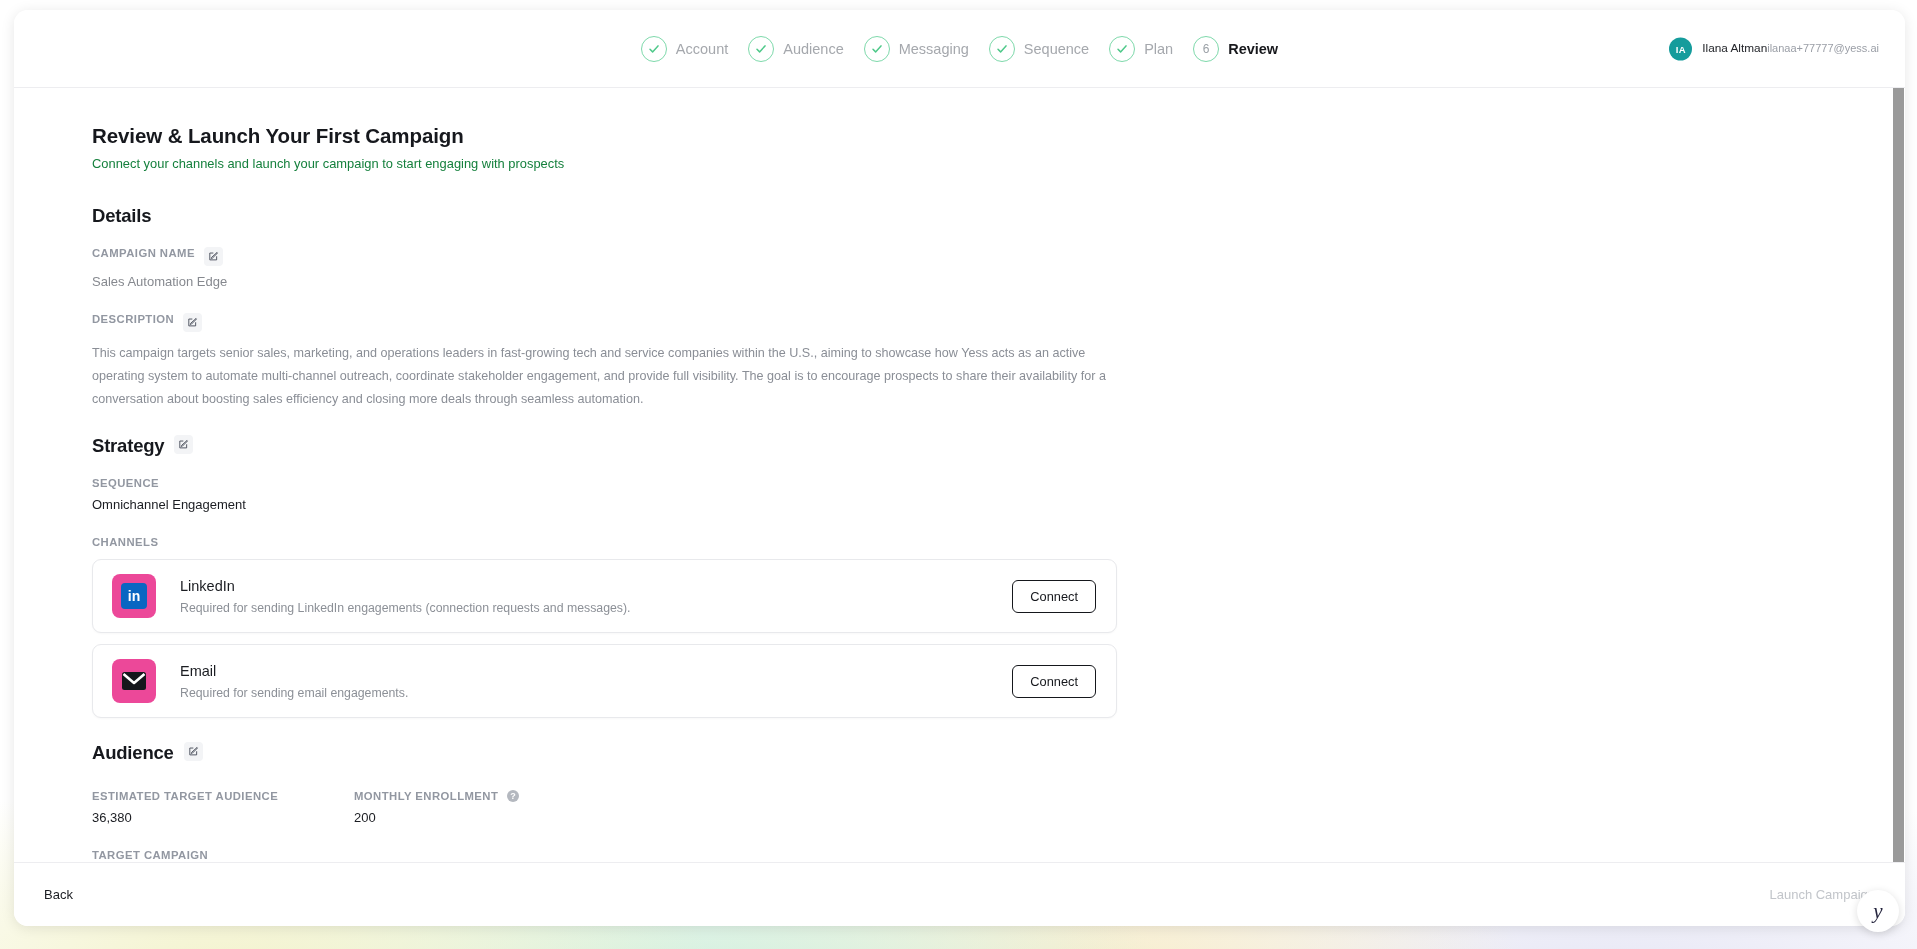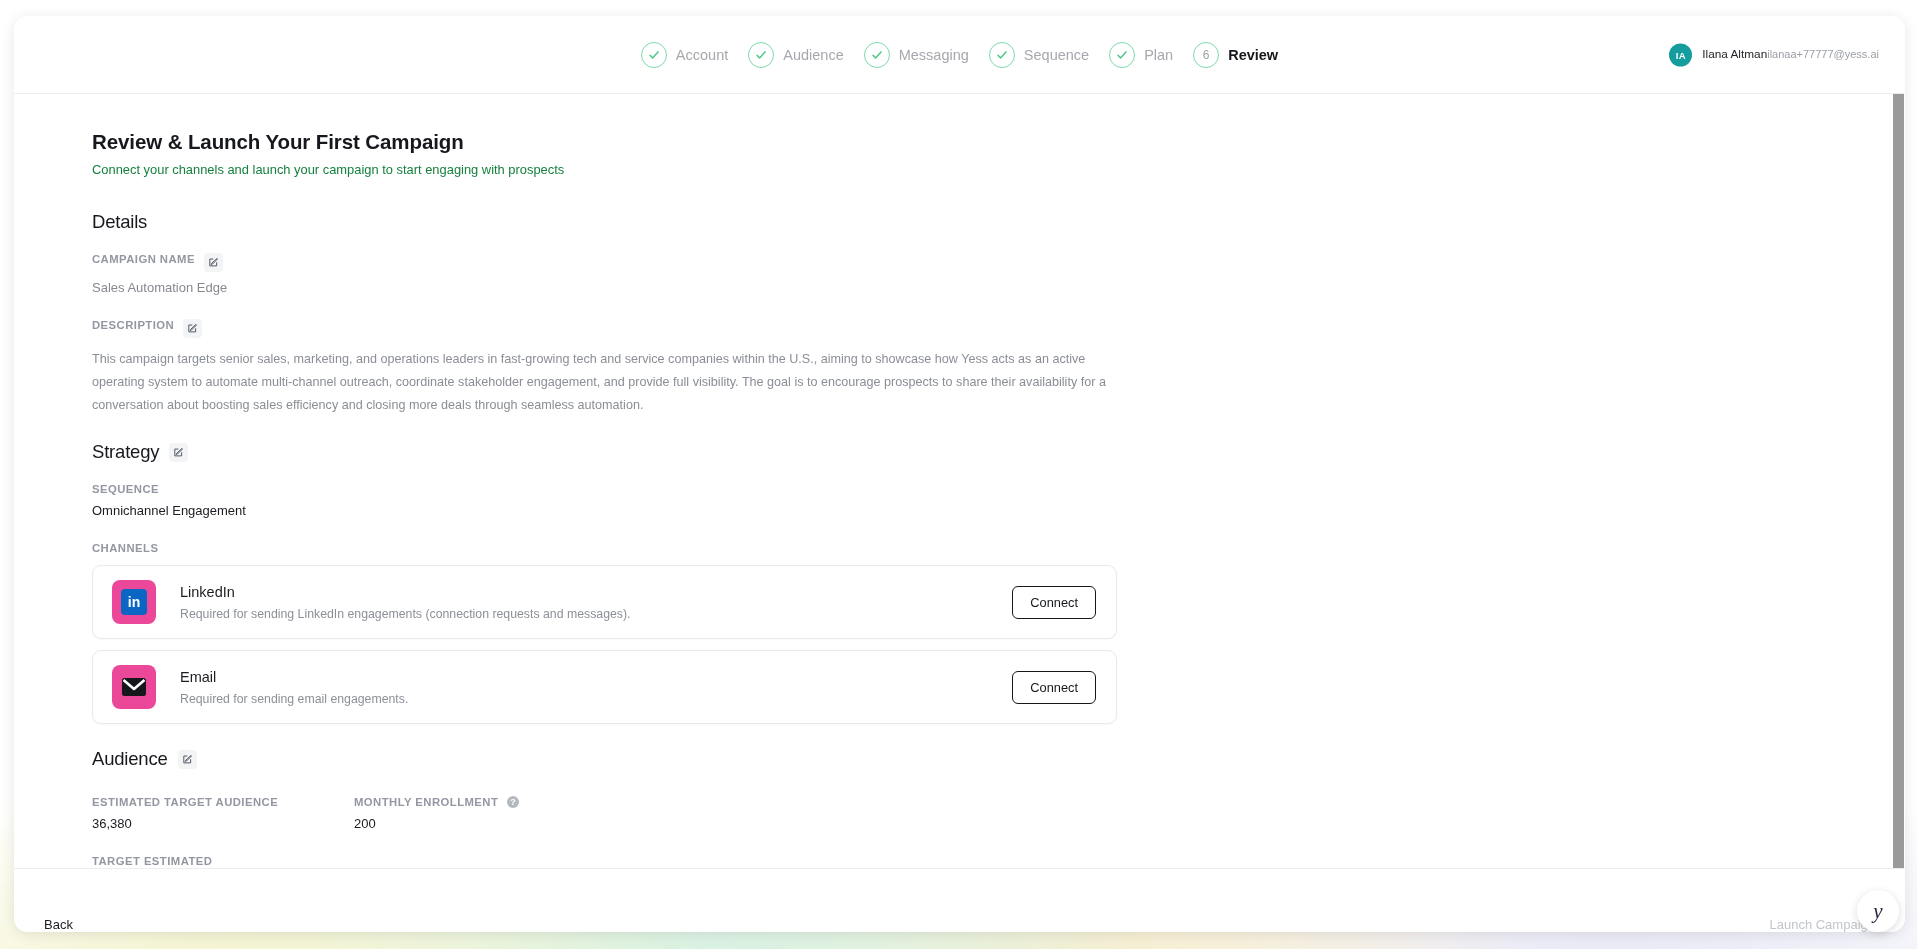--- a/index.html
+++ b/index.html
@@ -9,21 +9,21 @@
     background:
       radial-gradient(ellipse 700px 300px at 12% 104%, #f2f2c9 0%, rgba(242,242,201,0) 70%),
       radial-gradient(ellipse 700px 320px at 36% 107%, #c9ecd6 0%, rgba(201,236,214,0) 70%),
       radial-gradient(ellipse 600px 280px at 58% 104%, #f7ecc8 0%, rgba(247,236,200,0) 70%),
       radial-gradient(ellipse 800px 320px at 84% 106%, #e4e4f4 0%, rgba(228,228,244,0) 72%),
       #ffffff;
   }
 
   
   .app-shell{
-    position:absolute; left:14px; top:16px;
+    position:absolute; left:14px; top:10px;
     width:1891px; height:916px;
     background:#ffffff;
     border-radius:14px;
     box-shadow:0 2px 14px rgba(0,0,0,.10);
     overflow:hidden;
   }
 
   
   .header{
     position:relative; height:78px;
@@ -72,22 +72,22 @@
   .scrollbar-thumb{
     position:absolute; top:0; right:1px; width:11px; height:100%;
     background:#9a9a9a; border-radius:0;
   }
 
   
   .page-title{font-size:20.5px; font-weight:bold; color:#16181d; letter-spacing:-.1px;}
   .page-sub{font-size:12.9px; color:#15803d; margin-top:8px;}
 
   .section-title{
-    font-size:18.5px; font-weight:normal; color:#16181d;
-    display:flex; align-items:center; gap:10px;
+    font-size:18.5px; font-weight:bold; color:#16181d;
+    display:flex; gap:10px;
   }
   h2.section-title{letter-spacing:-.2px;}
 
   .field-label{
     font-size:11.3px; font-weight:bold; color:#9297a1;
     letter-spacing:.45px; display:flex; align-items:flex-start; gap:9px;
   }
   .field-value{font-size:13px; color:#86898f; margin-top:8px;}
   .field-value.dark{color:#1b1d22;}
 
@@ -136,21 +136,21 @@
   }
 
   
   .metrics{display:flex; gap:2px; margin-top:26px;}
   .metric{width:260px;}
 
   
   .footer{
     position:absolute; left:0; right:0; bottom:0; height:64px;
     background:#fff; border-top:1px solid #ededf0;
-    display:flex; align-items:flex-end; padding:0 30px;gap:40px;
+    display:flex; align-items:center; padding:0 30px;gap:40px;
   }
   .back-btn{
     font-size:13px; color:#1b1d22; background:none; border:none;
     cursor:pointer; font-family:"Liberation Sans",sans-serif;
   }
   .launch-btn{
     margin-left:auto; font-size:13px; color:#c2c5ca;
     background:none; border:none; cursor:default;
     font-family:"Liberation Sans",sans-serif;
   }
@@ -337,21 +337,21 @@
         <div class="metric">
           <div class="field-label">
             <span>MONTHLY ENROLLMENT</span>
             <span class="help-icon">?</span>
           </div>
           <div class="field-value dark">200</div>
         </div>
       </div>
 
       <div class="mt24">
-        <div class="field-label">TARGET ESTIMATED</div>
+        <div class="field-label">TARGET CAMPAIGN</div>
 
       </div>
 
     </div>
 
     <div class="scrollbar-track">
       <div class="scrollbar-thumb"></div>
     </div>
   </div>
 

